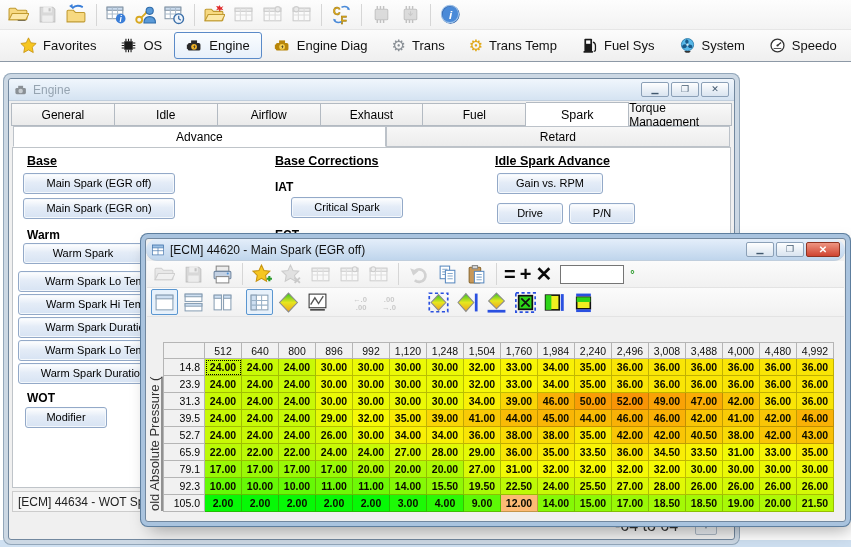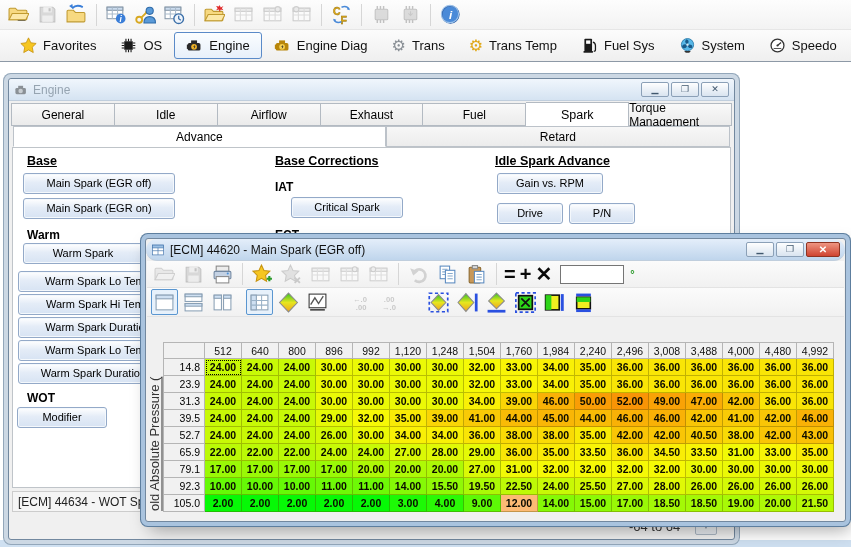--- a/index.html
+++ b/index.html
@@ -58,21 +58,21 @@
   .h-underline { font-size:12.5px; font-weight:bold; text-decoration:underline; position:absolute; }
   .h-plain { font-size:12px; font-weight:bold; position:absolute; }
   .btn { position:absolute; height:21px; font-size:11px; color:#000; text-align:center;
     line-height:19px; background:linear-gradient(#ffffff,#e4ecf7 45%,#d7e3f3);
     border:1px solid #93a9c8; border-radius:3px; box-shadow:inset 0 0 0 1px #f4f8fc; }
   .desc-bar { position:absolute; left:3px; top:412px; width:719px; height:21px;
     background:#f5f5f5; border:1px solid #cccccc; font-size:12px; color:#222;
     display:flex; align-items:center; padding-left:5px; white-space:nowrap; overflow:hidden; }
   .stat-row { position:absolute; left:3px; top:436px; width:719px; height:22px;
     display:flex; align-items:center; justify-content:flex-end; gap:6px; padding-right:14px; }
-  .stat-row .rng { font-size:13px; color:#333; }
+  .stat-row .rng { font-size:16px; color:#333; }
   .drop-btn { width:22px; height:17px; border:1px solid #aab6c2; border-radius:2px;
     background:linear-gradient(#fcfcfc,#e4e9ee); color:#8b98a5; font-size:8px;
     display:flex; align-items:center; justify-content:center; }
 
   
   #table-win { left:145px; top:175px; width:701px; height:284px; z-index:10;
     box-shadow:0 0 0 4px #a9c3de, 0 0 0 5px #5d7e9e, 4px 8px 18px rgba(0,0,0,.35); }
   #table-win .titlebar { color:#111; background:linear-gradient(#e4eefa,#bfd5ec);border-radius:11px; }
   .ttb { position:absolute; left:1px; width:697px; display:flex; align-items:center;
     gap:2px; padding-left:4px; background:linear-gradient(#fbfbfb,#f1f1f1);
@@ -345,21 +345,21 @@
       <div class="btn" style="left:10px;top:25px;width:152px">Main Spark (EGR off)</div>
       <div class="btn" style="left:10px;top:50px;width:152px">Main Spark (EGR on)</div>
       <div class="h-plain" style="left:14px;top:80px">Warm</div>
       <div class="btn" style="left:10px;top:95px;width:120px">Warm Spark</div>
       <div class="btn" style="left:5px;top:123px;width:160px">Warm Spark Lo Temp</div>
       <div class="btn" style="left:5px;top:146px;width:160px">Warm Spark Hi Temp</div>
       <div class="btn" style="left:5px;top:169px;width:160px">Warm Spark Duration</div>
       <div class="btn" style="left:5px;top:192px;width:160px">Warm Spark Lo Temp</div>
       <div class="btn" style="left:5px;top:215px;width:160px">Warm Spark Duration 2</div>
       <div class="h-plain" style="left:14px;top:243px">WOT</div>
-      <div class="btn" style="left:4px;top:259px;width:90px">Modifier</div>
+      <div class="btn" style="left:12px;top:259px;width:82px">Modifier</div>
 
       <div class="h-underline" style="left:262px;top:6px">Base Corrections</div>
       <div class="h-plain" style="left:262px;top:32px">IAT</div>
       <div class="btn" style="left:278px;top:49px;width:112px">Critical Spark</div>
       <div class="h-plain" style="left:262px;top:80px">ECT</div>
 
       <div class="h-underline" style="left:482px;top:6px">Idle Spark Advance</div>
       <div class="btn" style="left:484px;top:25px;width:106px">Gain vs. RPM</div>
       <div class="btn" style="left:484px;top:55px;width:66px">Drive</div>
       <div class="btn" style="left:556px;top:55px;width:66px">P/N</div>

